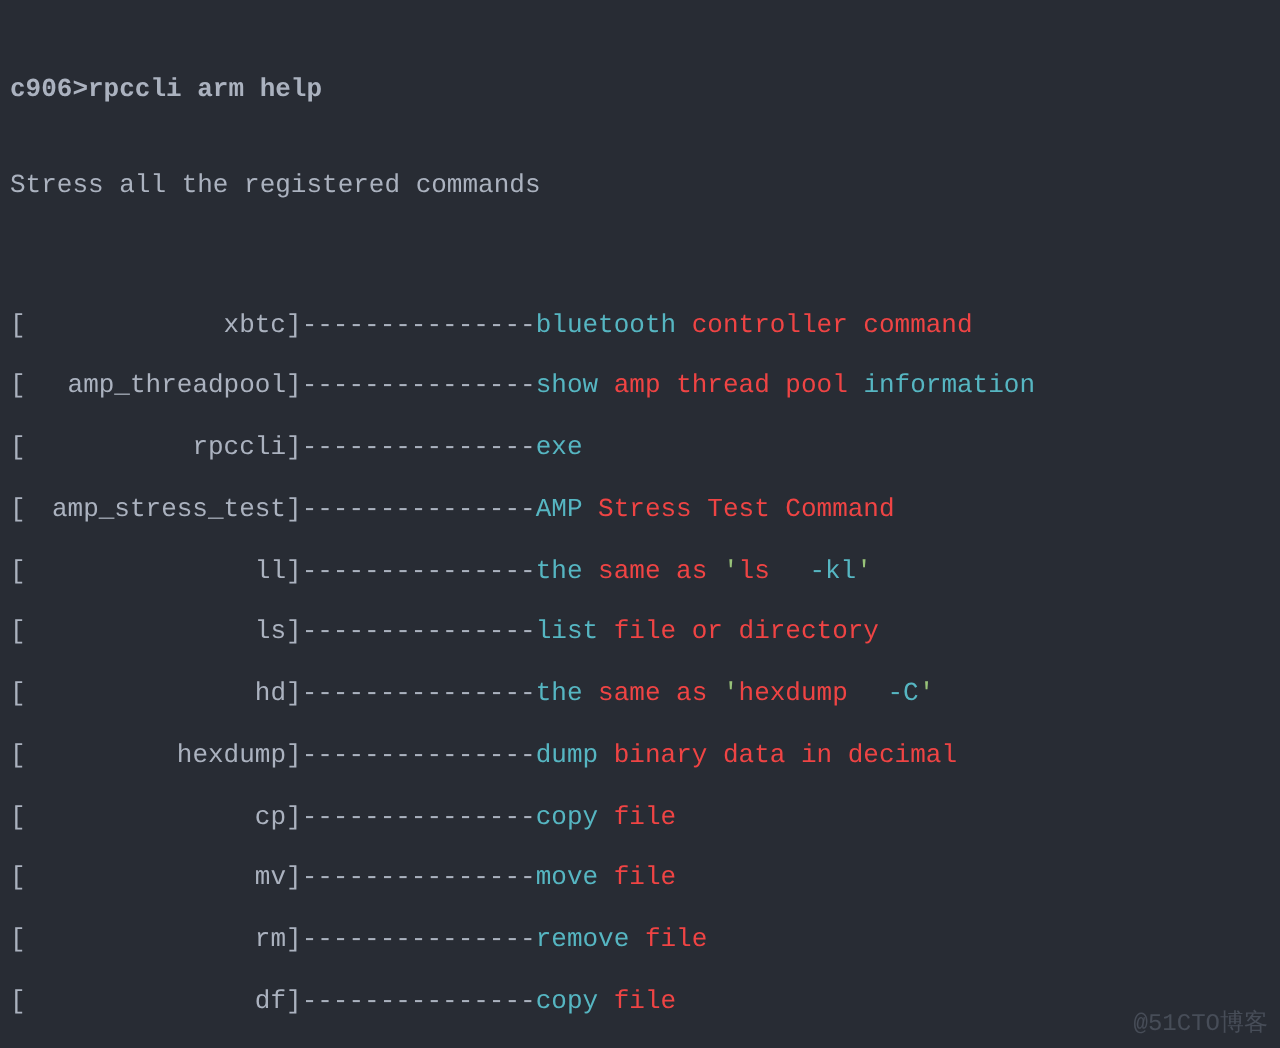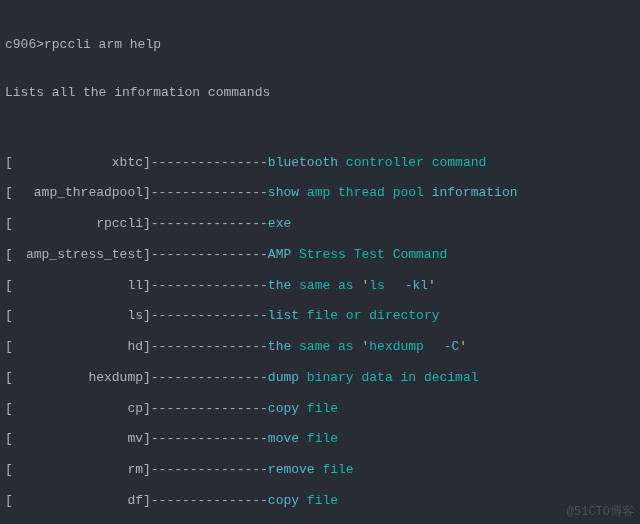--- a/index.html
+++ b/index.html
@@ -11,52 +11,52 @@
     font-family: "Consolas", "Courier New", monospace;
     font-size: 13px;
     line-height: 1.25;
     overflow: hidden;
   }
   .terminal {
     padding: 4px 5px;
     color: #abb2bf;
     white-space: pre;
   }
-  .prompt-line { color: #abb2bf; }
+  .prompt-line { color: #abb2bf; font-weight: bold; }
   .subtitle-line { color: #abb2bf; margin-bottom: 6px; }
   .row {
     display: flex;
     align-items: baseline;
     margin: 14.5px 0;
   }
   .bracket { color: #abb2bf; width: 8px; text-align: left; }
   .cmdname {
     width: 130px;
     text-align: right;
     color: #abb2bf;
     display: inline-block;
   }
   .close-bracket { color: #abb2bf; }
   .dashes { color: #abb2bf; }
   .kw { color: #56b6c2; }
-  .txt { color: #14b8a6; }
+  .txt { color: #ef4444; }
   .str { color: #98c379; }
   .op { color: #56b6c2; margin-left: 12px; }
   .desc span { white-space: pre; text-align: right; }
   .watermark {
     position: absolute;
     right: 6px;
     bottom: 4px;
     color: #5c6370;
     font-size: 12px;
     opacity: 0.6;
   }
 </style>
 </head>
 <body>
 
 <div class="terminal">
   <div class="prompt-line">c906&gt;rpccli arm help</div>
-  <div class="subtitle-line">Lists all the information commands</div>
+  <div class="subtitle-line">Stress all the registered commands</div>
   <div id="rows"><div class="row"><span class="bracket">[</span><span class="cmdname">xbtc</span><span class="close-bracket">]</span><span class="dashes">---------------</span><span class="desc"><span class="kw">bluetooth</span><span class="txt"> controller command</span></span></div><div class="row"><span class="bracket">[</span><span class="cmdname">amp_threadpool</span><span class="close-bracket">]</span><span class="dashes">---------------</span><span class="desc"><span class="kw">show</span><span class="txt"> amp thread pool </span><span class="kw">information</span></span></div><div class="row"><span class="bracket">[</span><span class="cmdname">rpccli</span><span class="close-bracket">]</span><span class="dashes">---------------</span><span class="desc"><span class="kw">exe</span></span></div><div class="row"><span class="bracket">[</span><span class="cmdname">amp_stress_test</span><span class="close-bracket">]</span><span class="dashes">---------------</span><span class="desc"><span class="kw">AMP</span><span class="txt"> Stress Test Command</span></span></div><div class="row"><span class="bracket">[</span><span class="cmdname">ll</span><span class="close-bracket">]</span><span class="dashes">---------------</span><span class="desc"><span class="kw">the</span><span class="txt"> same as </span><span class="str">'</span><span class="txt">ls </span><span class="op">-kl</span><span class="str">'</span></span></div><div class="row"><span class="bracket">[</span><span class="cmdname">ls</span><span class="close-bracket">]</span><span class="dashes">---------------</span><span class="desc"><span class="kw">list</span><span class="txt"> file or directory</span></span></div><div class="row"><span class="bracket">[</span><span class="cmdname">hd</span><span class="close-bracket">]</span><span class="dashes">---------------</span><span class="desc"><span class="kw">the</span><span class="txt"> same as </span><span class="str">'</span><span class="txt">hexdump </span><span class="op">-C</span><span class="str">'</span></span></div><div class="row"><span class="bracket">[</span><span class="cmdname">hexdump</span><span class="close-bracket">]</span><span class="dashes">---------------</span><span class="desc"><span class="kw">dump</span><span class="txt"> binary data in decimal</span></span></div><div class="row"><span class="bracket">[</span><span class="cmdname">cp</span><span class="close-bracket">]</span><span class="dashes">---------------</span><span class="desc"><span class="kw">copy</span><span class="txt"> file</span></span></div><div class="row"><span class="bracket">[</span><span class="cmdname">mv</span><span class="close-bracket">]</span><span class="dashes">---------------</span><span class="desc"><span class="kw">move</span><span class="txt"> file</span></span></div><div class="row"><span class="bracket">[</span><span class="cmdname">rm</span><span class="close-bracket">]</span><span class="dashes">---------------</span><span class="desc"><span class="kw">remove</span><span class="txt"> file</span></span></div><div class="row"><span class="bracket">[</span><span class="cmdname">df</span><span class="close-bracket">]</span><span class="dashes">---------------</span><span class="desc"><span class="kw">copy</span><span class="txt"> file</span></span></div><div class="row"><span class="bracket">[</span><span class="cmdname">mkdir</span><span class="close-bracket">]</span><span class="dashes">---------------</span><span class="desc"><span class="kw">make</span><span class="txt"> directory</span></span></div></div>
 </div>
 
 <div class="watermark">@51CTO博客</div>
 
 </body></html>

